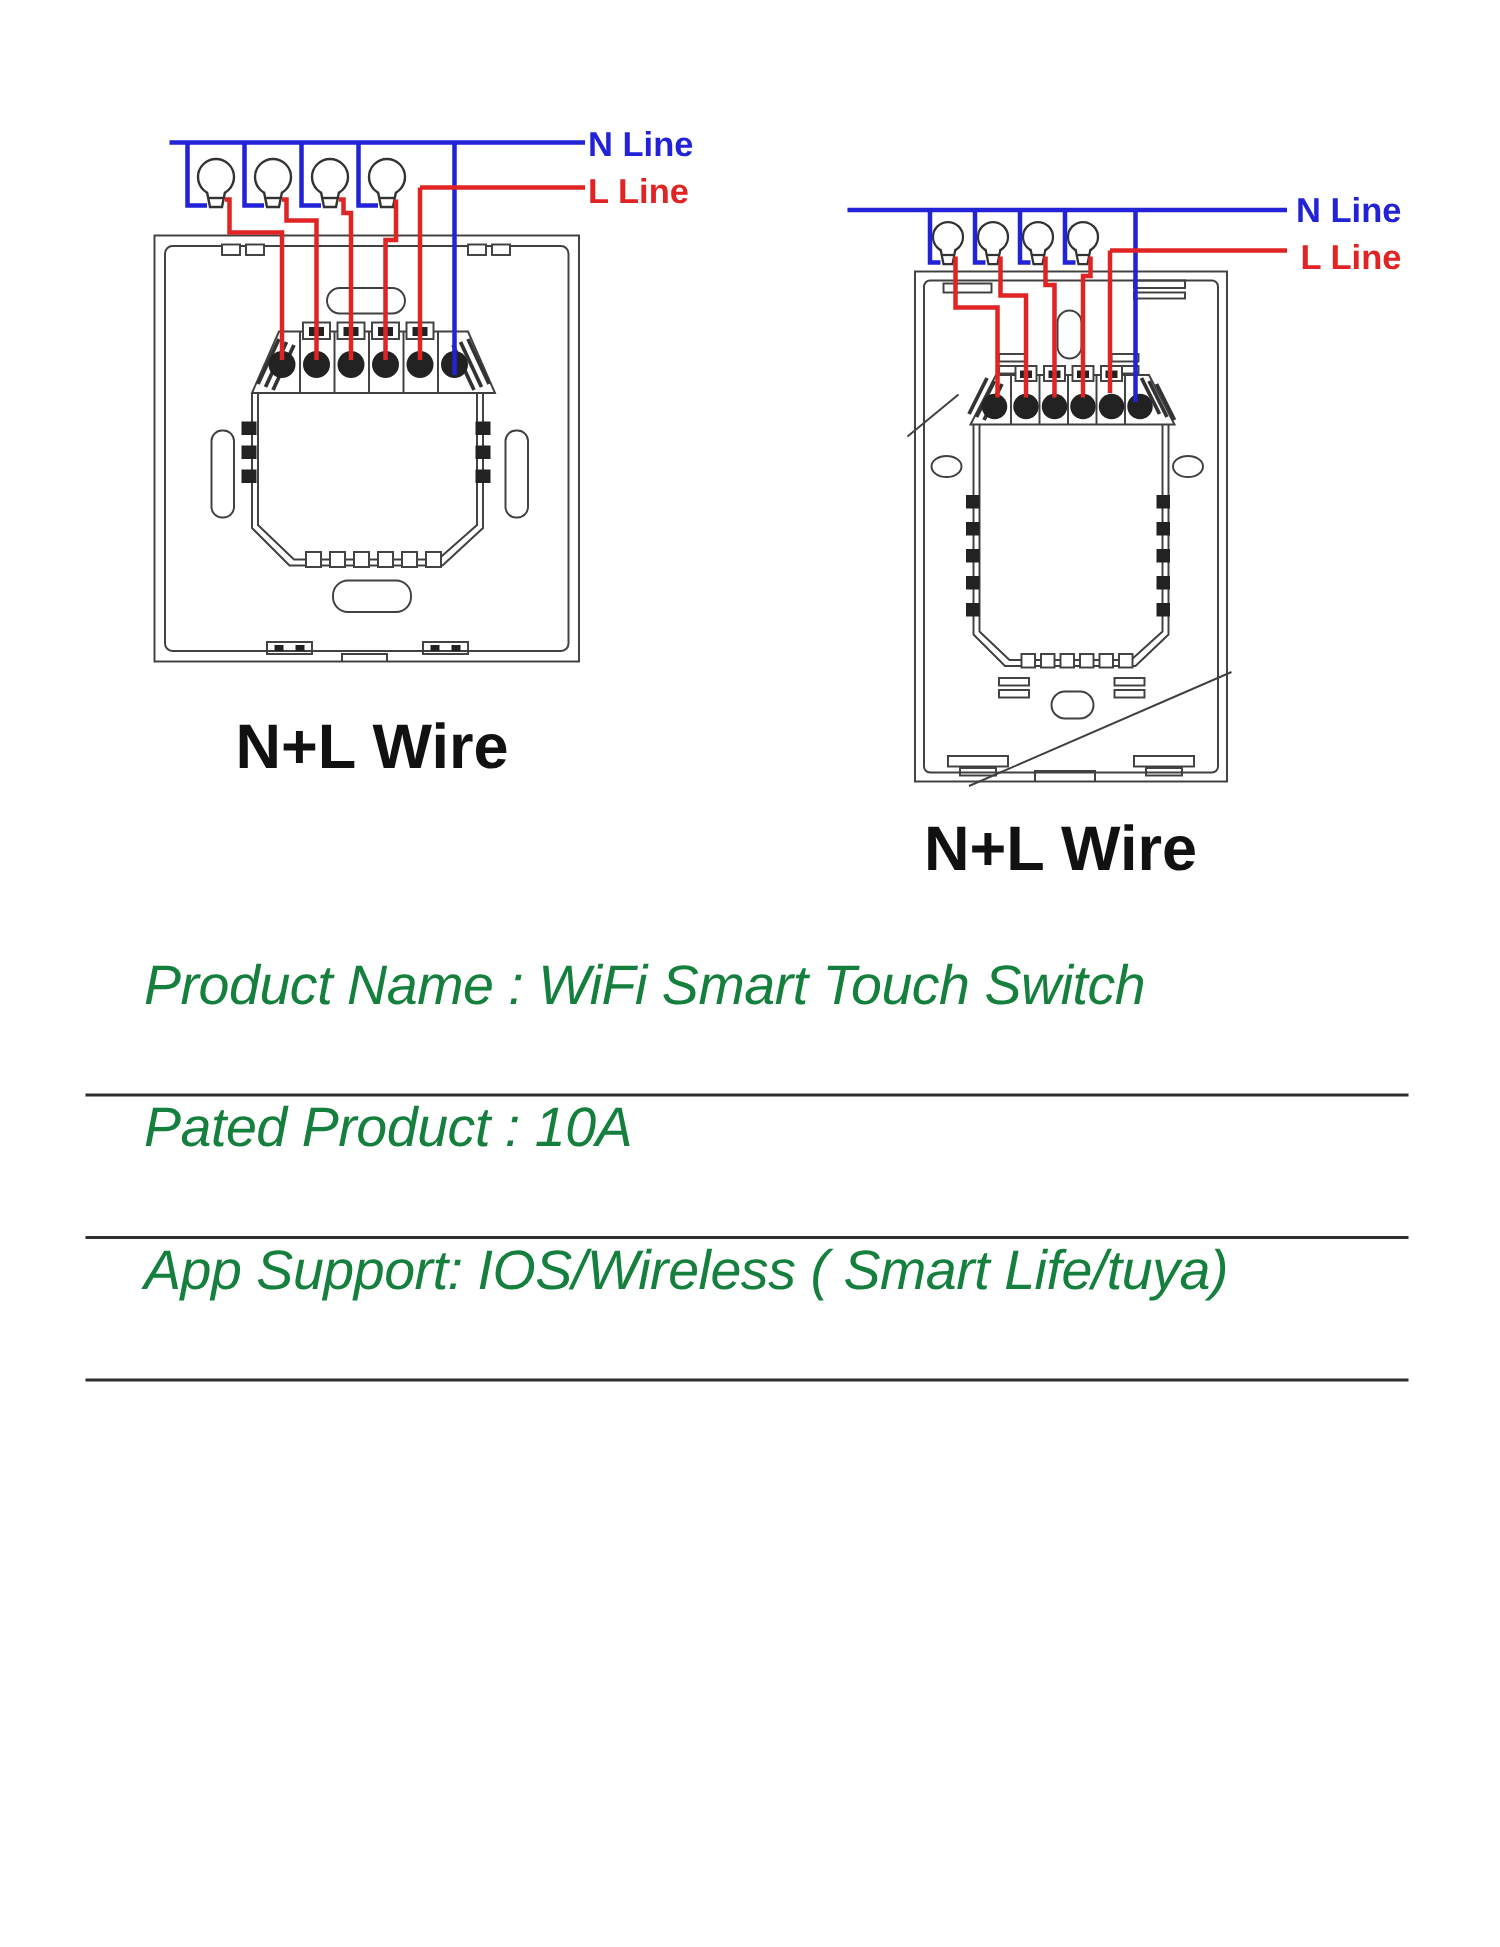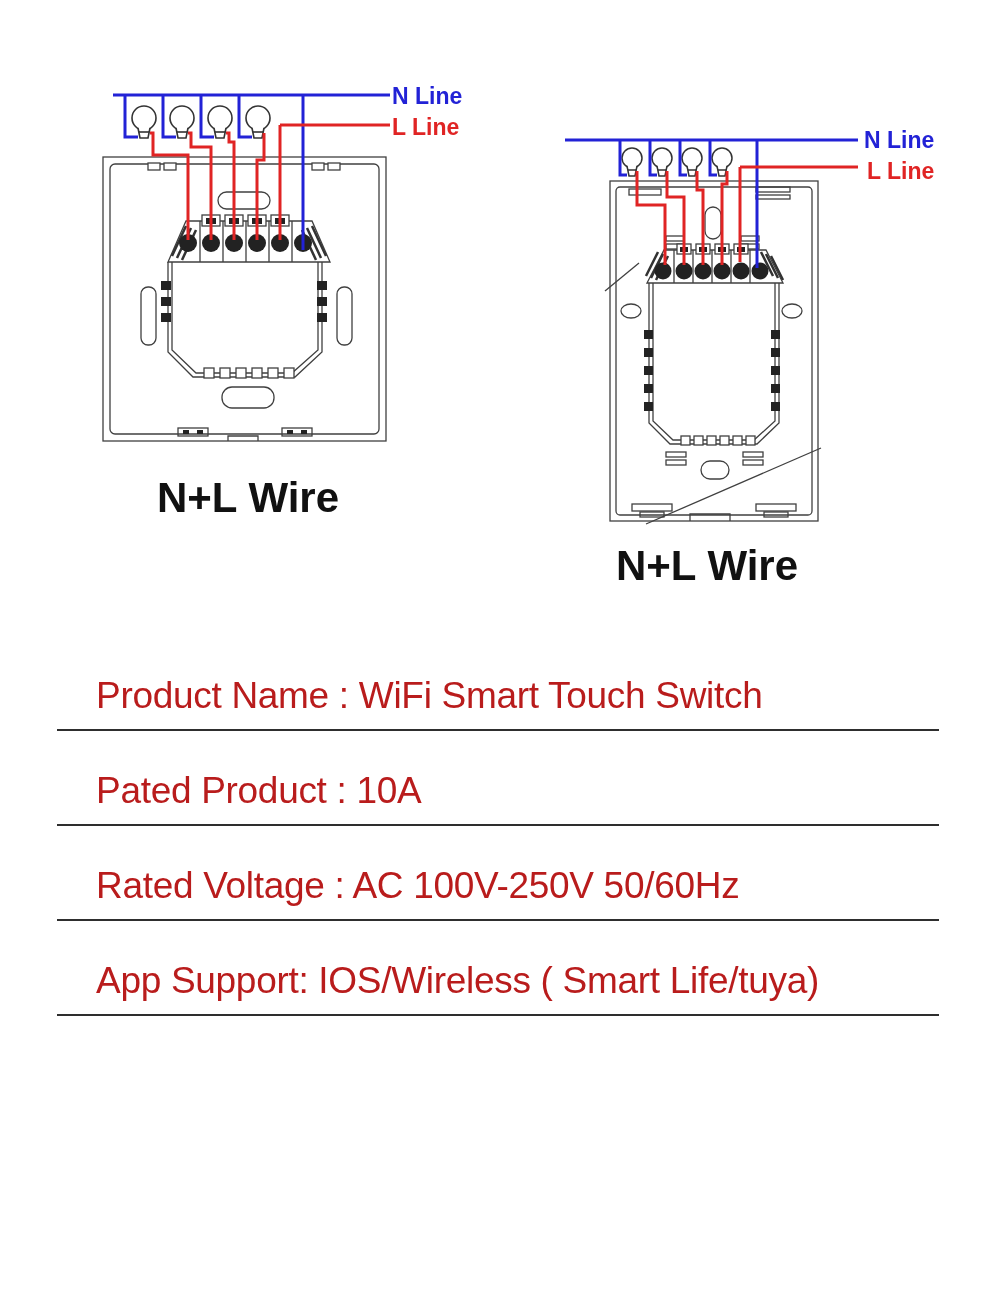--- a/index.html
+++ b/index.html
@@ -4,23 +4,23 @@
 <style>
   html,body{margin:0;padding:0;}
   body{
     width:1000px;height:1298px;position:relative;background:#ffffff;
     font-family:"Liberation Sans",sans-serif;overflow:hidden;
   }
   .diagram-svg{position:absolute;top:0;left:0;}
   .specs{position:absolute;top:636px;left:57px;width:882px;}
   .spec-row{
     height:95px;box-sizing:border-box;border-bottom:2px solid #2e2e2e;
-    display:flex;align-items:flex-end;
+    display:flex;align-items:flex-start;
     padding:0 0 12px 39px;
-    font-size:37px;letter-spacing:-0.3px;color:#b91c1c;white-space:nowrap;
+    font-size:37px;letter-spacing:-0.3px;color:#15803d;white-space:nowrap;font-style:italic;
   }
   .svg-label{font-family:"Liberation Sans",sans-serif;font-weight:bold;font-size:23px;}
   .svg-caption{font-family:"Liberation Sans",sans-serif;font-weight:bold;font-size:42px;fill:#111111;}
   .art{stroke:#404040;stroke-width:1.3;fill:none;}
   .artf{stroke:#404040;stroke-width:1.3;fill:#ffffff;}
   .dark{fill:#222222;stroke:none;}
   .hatch{stroke:#333333;stroke-width:2.5;fill:none;}
   .wire-n{stroke:#2222d6;stroke-width:3;fill:none;}
   .wire-l{stroke:#e02424;stroke-width:3;fill:none;}
 </style>
@@ -273,18 +273,15 @@
 </svg>
 
 <div class="specs">
   <div class="spec-row">
     <span>Product Name : WiFi Smart Touch Switch</span>
   </div>
   <div class="spec-row">
     <span>Pated Product : 10A</span>
   </div>
   <div class="spec-row">
-    <span>Rated Voltage : AC 100V-250V 50/60Hz</span>
-  </div>
-  <div class="spec-row">
     <span>App Support: IOS/Wireless ( Smart Life/tuya)</span>
   </div>
 </div>
 
 </body></html>

